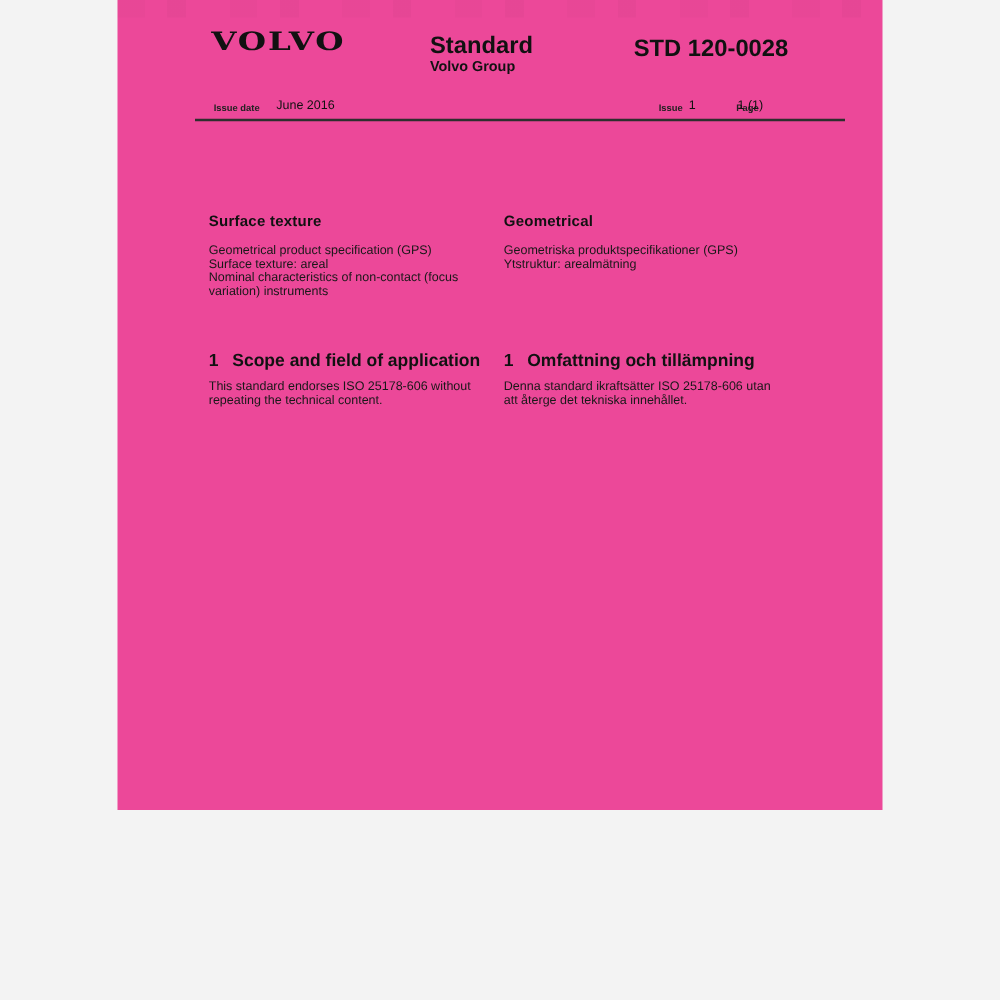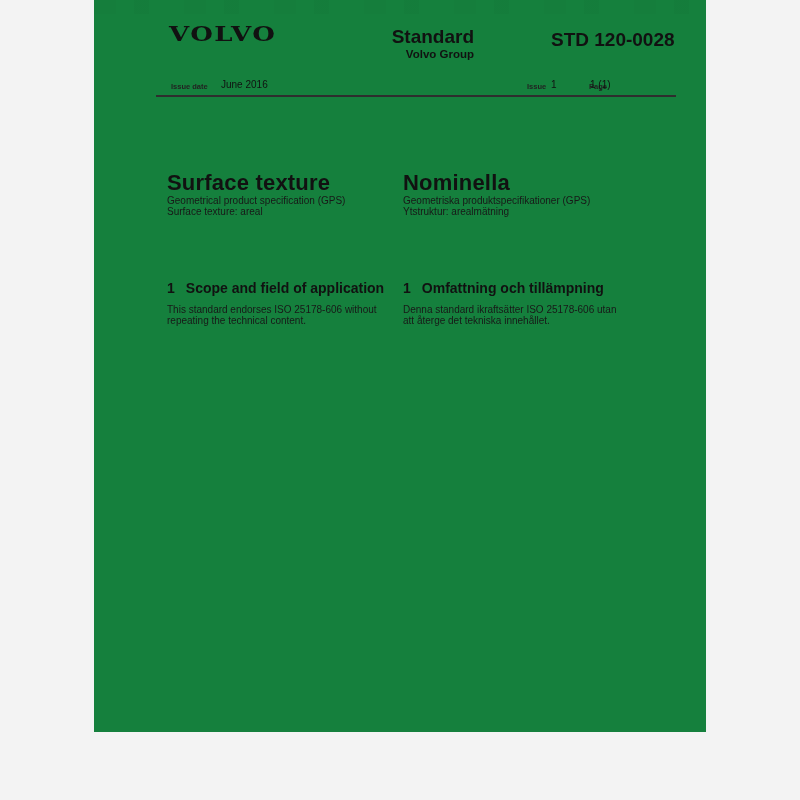--- a/index.html
+++ b/index.html
@@ -15,22 +15,22 @@
     position: relative;
     width: 800px;
     height: 800px;
     background: #f3f3f3;
   }
   .paper {
     position: absolute;
     left: 94px;
     top: 0;
     width: 612px;
-    height: 732px;
-    background: #15803d;
+    height: 648px;
+    background: #ec4899;
     color: #1c1c1c;
   }
   .scan-smudge {
     position: absolute;
     left: 0; top: 0;
     width: 100%; height: 14px;
     background: repeating-linear-gradient(90deg,
       rgba(0,0,0,0.035) 0 22px, rgba(0,0,0,0.0) 22px 40px,
       rgba(0,0,0,0.05) 40px 55px, rgba(0,0,0,0.0) 55px 90px);
     opacity: .5;
@@ -45,42 +45,41 @@
     letter-spacing: 1.5px;
     color: #111;
     transform: scaleY(0.78);
     transform-origin: left top;
     white-space: nowrap;
   }
   .doc-type-block {
     position: absolute;
     left: 250px; top: 27px;
     width: 130px;
-    text-align: right;
+    text-align: left;
     line-height: 1;
   }
   .doc-type {
     font-size: 19px;
     font-weight: bold;
     color: #111;
   }
   .org-name {
     font-size: 11.5px;
     font-weight: bold;
     color: #111;
     margin-top: 3px;
   }
   .doc-number {
     position: absolute;
     left: 413px; top: 29px;
     font-size: 19px;
     font-weight: bold;
     color: #111;
     white-space: nowrap;
-    margin-left: 44px;
   }
   .meta-label {
     position: absolute;
     font-size: 7.5px;
     font-weight: bold;
     color: #222;
     white-space: nowrap;
   }
   .meta-value {
     position: absolute;
@@ -113,21 +112,21 @@
   .col {
     position: absolute;
     top: 0;
     width: 216px;
   }
   .col.en { left: 73px; }
   .col.sv { left: 309px; }
   .doc-title {
     position: absolute;
     top: 170px;
-    font-size: 22px;
+    font-size: 12px;
     font-weight: bold;
     color: #111;
     white-space: nowrap;
     letter-spacing: 0.2px;
   }
   .subtitle {
     position: absolute;
     top: 196px;
     width: 216px;
     font-size: 10px;
@@ -177,29 +176,30 @@
     <span class="meta-value" style="left:496px; top:79px;">1 (1)</span>
 
     <div class="header-rule"></div>
 
 
     <div class="col en">
       <div class="doc-title">Surface texture</div>
       <div class="subtitle">
         <div>Geometrical product specification (GPS)</div>
         <div>Surface texture: areal</div>
+        <div>Nominal characteristics of non-contact (focus variation) instruments</div>
       </div>
       <div class="section-heading">
         <span class="sec-num">1</span><span>Scope and field of application</span>
       </div>
       <div class="section-body">This standard endorses ISO 25178-606 without repeating the technical content.</div>
     </div>
 
     <div class="col sv">
-      <div class="doc-title">Nominella</div>
+      <div class="doc-title">Geometrical</div>
       <div class="subtitle">
         <div>Geometriska produktspecifikationer (GPS)</div>
         <div>Ytstruktur: arealmätning</div>
       </div>
       <div class="section-heading">
         <span class="sec-num">1</span><span>Omfattning och tillämpning</span>
       </div>
       <div class="section-body">Denna standard ikraftsätter ISO 25178-606 utan att återge det tekniska innehållet.</div>
     </div>
 

